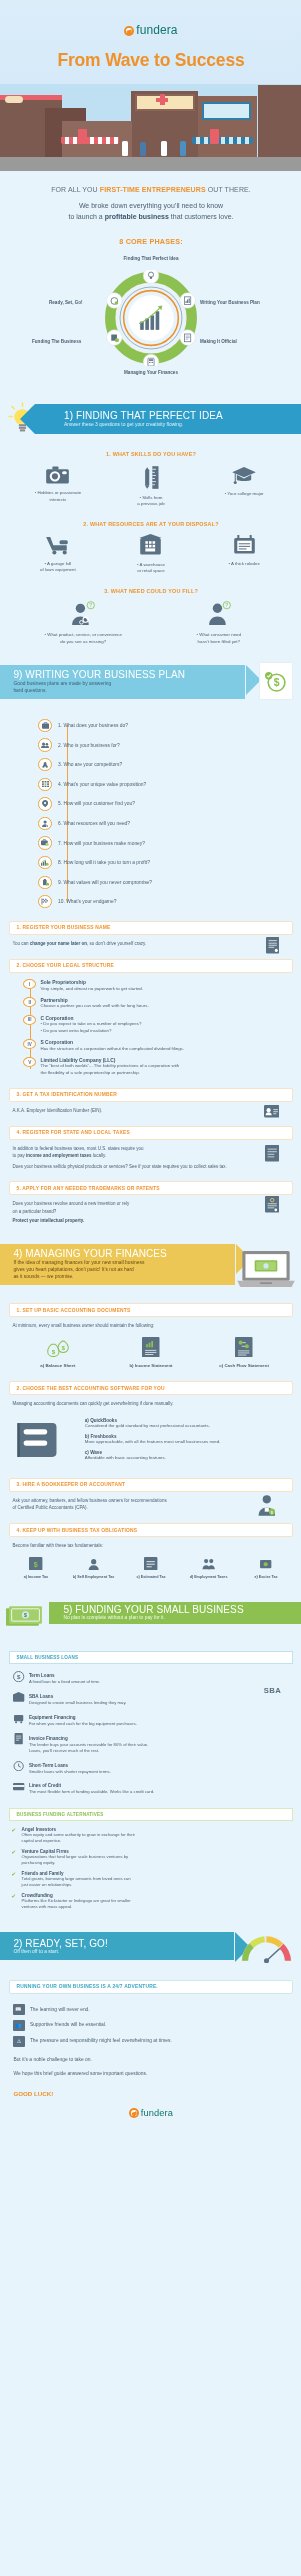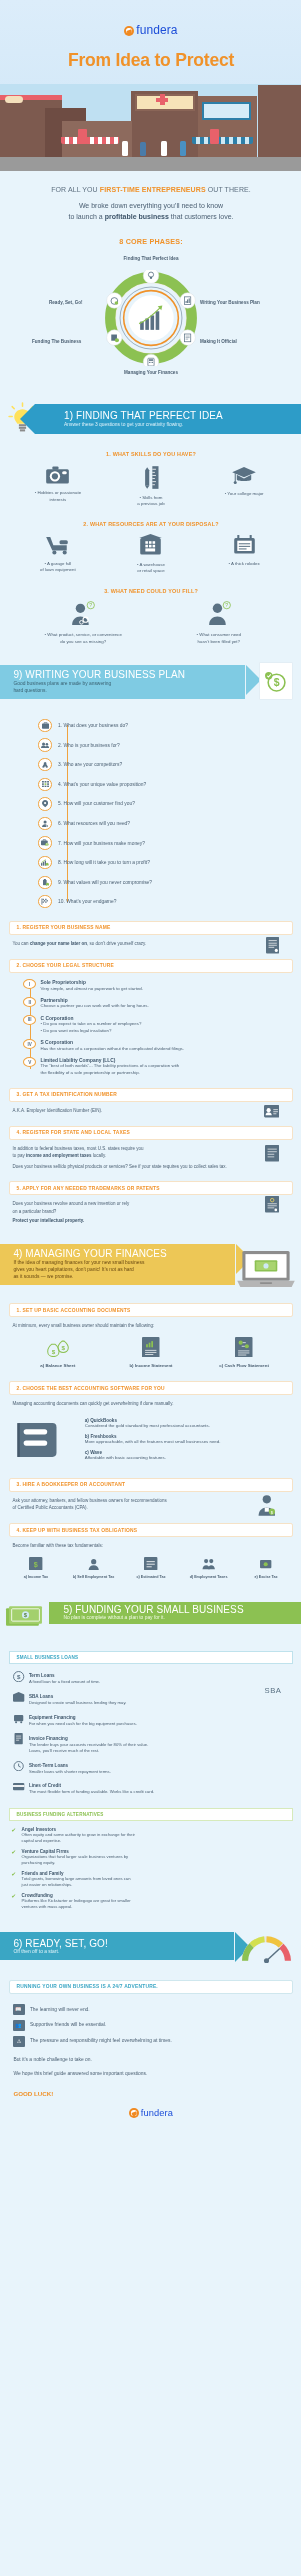--- a/index.html
+++ b/index.html
@@ -29,21 +29,21 @@
     background:#f08a22; vertical-align:-1.5px; margin-right:2.1px; position:relative;
   }
   .logo-mark::after{
     content:""; position:absolute; left:2.1px; top:2.1px; width:5.7px; height:5.7px;
     border-radius:50%; background:#fff;
   }
   .logo-mark::before{
     content:""; position:absolute; left:2.6px; top:4.1px; width:4.6px; height:3.6px;
     background:#f08a22; border-radius:0 0 3.1px 1px; transform:rotate(-20deg); z-index:2;
   }
-  .logo-text { font-size:12px; color:#1d4ed8; letter-spacing:0.1px;margin-top:28px; }
+  .logo-text { font-size:12px; color:#0f766e; letter-spacing:0.1px;margin-top:28px; }
   .hero-title {
     position:relative; text-align:center; font-size:14px; color:#4e6275;
     letter-spacing:-0.2px; line-height:1.2;
   }
   .hero-title-2 {
     position:relative; text-align:center; font-size:17.5px; font-weight:bold;
     color:#f0922a; letter-spacing:-0.2px; margin-top:1px;
   }
 
   
@@ -209,21 +209,21 @@
       <div class="sky-block" style="left:77px;width:36px;height:70px;opacity:.55"></div>
       <div class="sky-block" style="left:129px;width:28px;height:49px;opacity:.5"></div>
       <div class="sky-block" style="left:165px;width:41px;height:64px;opacity:.6"></div>
       <div class="sky-block" style="left:222px;width:31px;height:52px;opacity:.5"></div>
       <div class="sky-block" style="left:258px;width:49px;height:72px;opacity:.6"></div>
     </div>
 
     <div class="logo">
       <span class="logo-mark"></span><span class="logo-text">fundera</span>
     </div>
-    <div class="hero-title-2">From Idea to Protect</div>
+    <div class="hero-title-2">From Wave to Success</div>
 
     <div class="street">
       <div class="bldgs">
         <div class="bldg" style="left:0;width:62px;height:62px;background:#7d5a4f;"></div>
         <div class="bldg" style="left:0;width:62px;height:5.2px;bottom:57px;background:#e8616a;"></div>
         <div class="bldg" style="left:5.2px;top:11.3px;width:18px;height:7.2px;background:#f4e0bc;border-radius:4.1px;"></div>
         <div class="bldg" style="left:45px;width:41px;height:49px;background:#6e4c43;"></div>
         <div class="bldg" style="left:131px;width:67px;height:66px;background:#7d5a4f;"></div>
         <div class="bldg" style="left:135px;bottom:46px;width:60px;height:17.5px;background:#f6e3b8;border:2.1px solid #8a6557;"></div>
         <div class="bldg" style="left:160px;bottom:52px;width:4.6px;height:11.3px;background:#e8616a;"></div>
@@ -913,21 +913,21 @@
           </svg></span>
       <span class="bd"><span class="t">Short-Term Loans</span><div class="d" style="white-space:pre-line">Smaller loans with shorter repayment terms.</div></span>
     </div>
     <div class="loan">
       <span class="ic"><svg width="11.3" height="11.3" viewBox="0 0 22 22">
             <rect y="4" width="22" height="14" rx="2" fill="#5a7183"></rect>
             <rect y="8" width="22" height="3.5" fill="#fff"></rect>
           </svg></span>
       <span class="bd"><span class="t">Lines of Credit</span><div class="d" style="white-space:pre-line">The most flexible form of funding available. Works like a credit card.</div></span>
     </div>
-    <span style="position:absolute;right:9.3px;top:15.5px;font-size:7.7px;font-weight:normal;color:#5a7183;letter-spacing:0.5px;">SBA</span>
+    <span style="position:absolute;right:9.3px;top:15.5px;font-size:7.7px;font-weight:bold;color:#5a7183;letter-spacing:0.5px;">SBA</span>
   </div>
 
   <div class="subbar" style="background:#fff;color:#8cc152;border:0.5px solid #d6eabb;">BUSINESS FUNDING ALTERNATIVES</div>
   <div class="loanlist">
     <div class="checkline">
       <span class="ck">✔</span>
       <span class="bd">
           <div class="t">Angel Investors</div>
           <div class="d" style="white-space:pre-line">Often equity and some authority to grow in exchange for their
 capital and expertise.</div>
@@ -954,21 +954,21 @@
       <span class="bd">
           <div class="t">Crowdfunding</div>
           <div class="d" style="white-space:pre-line">Platforms like Kickstarter or Indiegogo are great for smaller
 ventures with mass appeal.</div>
         </span>
     </div>
   </div>
 
   <div class="banner-row rightarrow" style="margin-top:17.5px;height:41px;">
     <div class="banner teal" style="right:68px;height:28px;top:5.2px;background:#3aa6c4;">
-      <div class="banner-title">6) READY, SET, GO!</div>
+      <div class="banner-title">2) READY, SET, GO!</div>
       <div class="banner-sub" style="color:#e2f5fb">Off then off to a start.</div>
     </div>
     <span style="position:absolute;right:11.3px;top:8.2px;">
       <svg width="49" height="28" viewBox="0 0 96 54">
         <path d="M6 50a42 42 0 0 1 84 0" fill="none" stroke="#e6e6e6" stroke-width="12"></path>
         <path d="M6 50a42 42 0 0 1 13-30" fill="none" stroke="#8cc152" stroke-width="12"></path>
         <path d="M19 20a42 42 0 0 1 25-12" fill="none" stroke="#d3e04f" stroke-width="12"></path>
         <path d="M48 8a42 42 0 0 1 28 12" fill="none" stroke="#f0c33f" stroke-width="12"></path>
         <path d="M77 21a42 42 0 0 1 13 29" fill="none" stroke="#e8616a" stroke-width="12"></path>
         <line x1="48" y1="50" x2="74" y2="26" stroke="#5a7183" stroke-width="3"></line>

